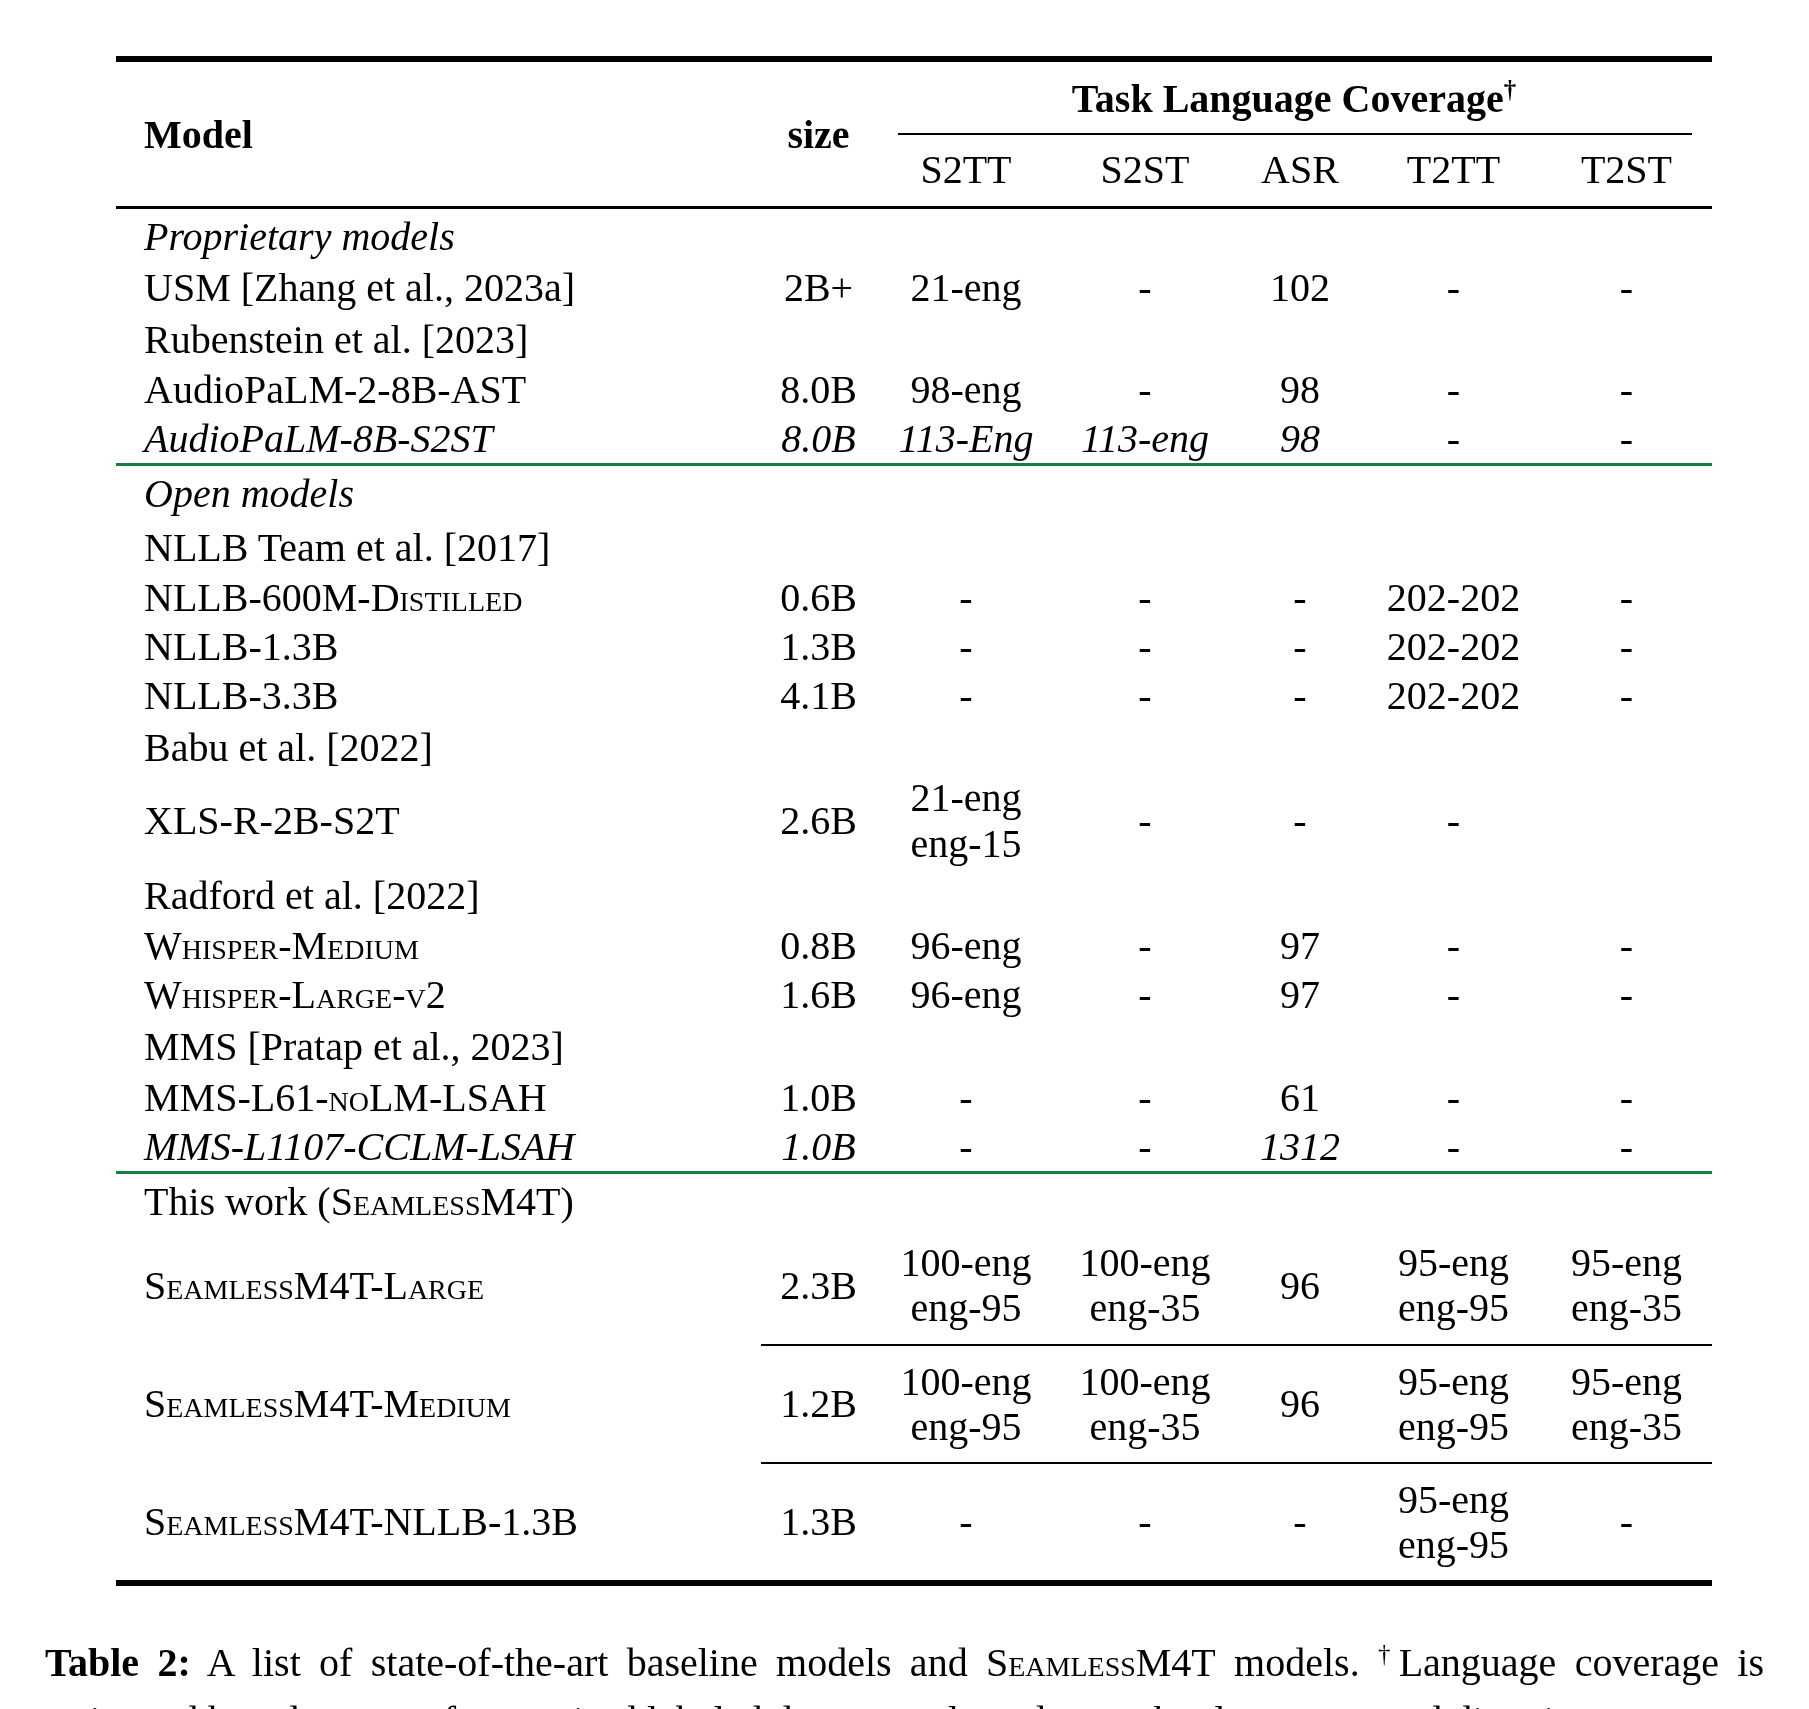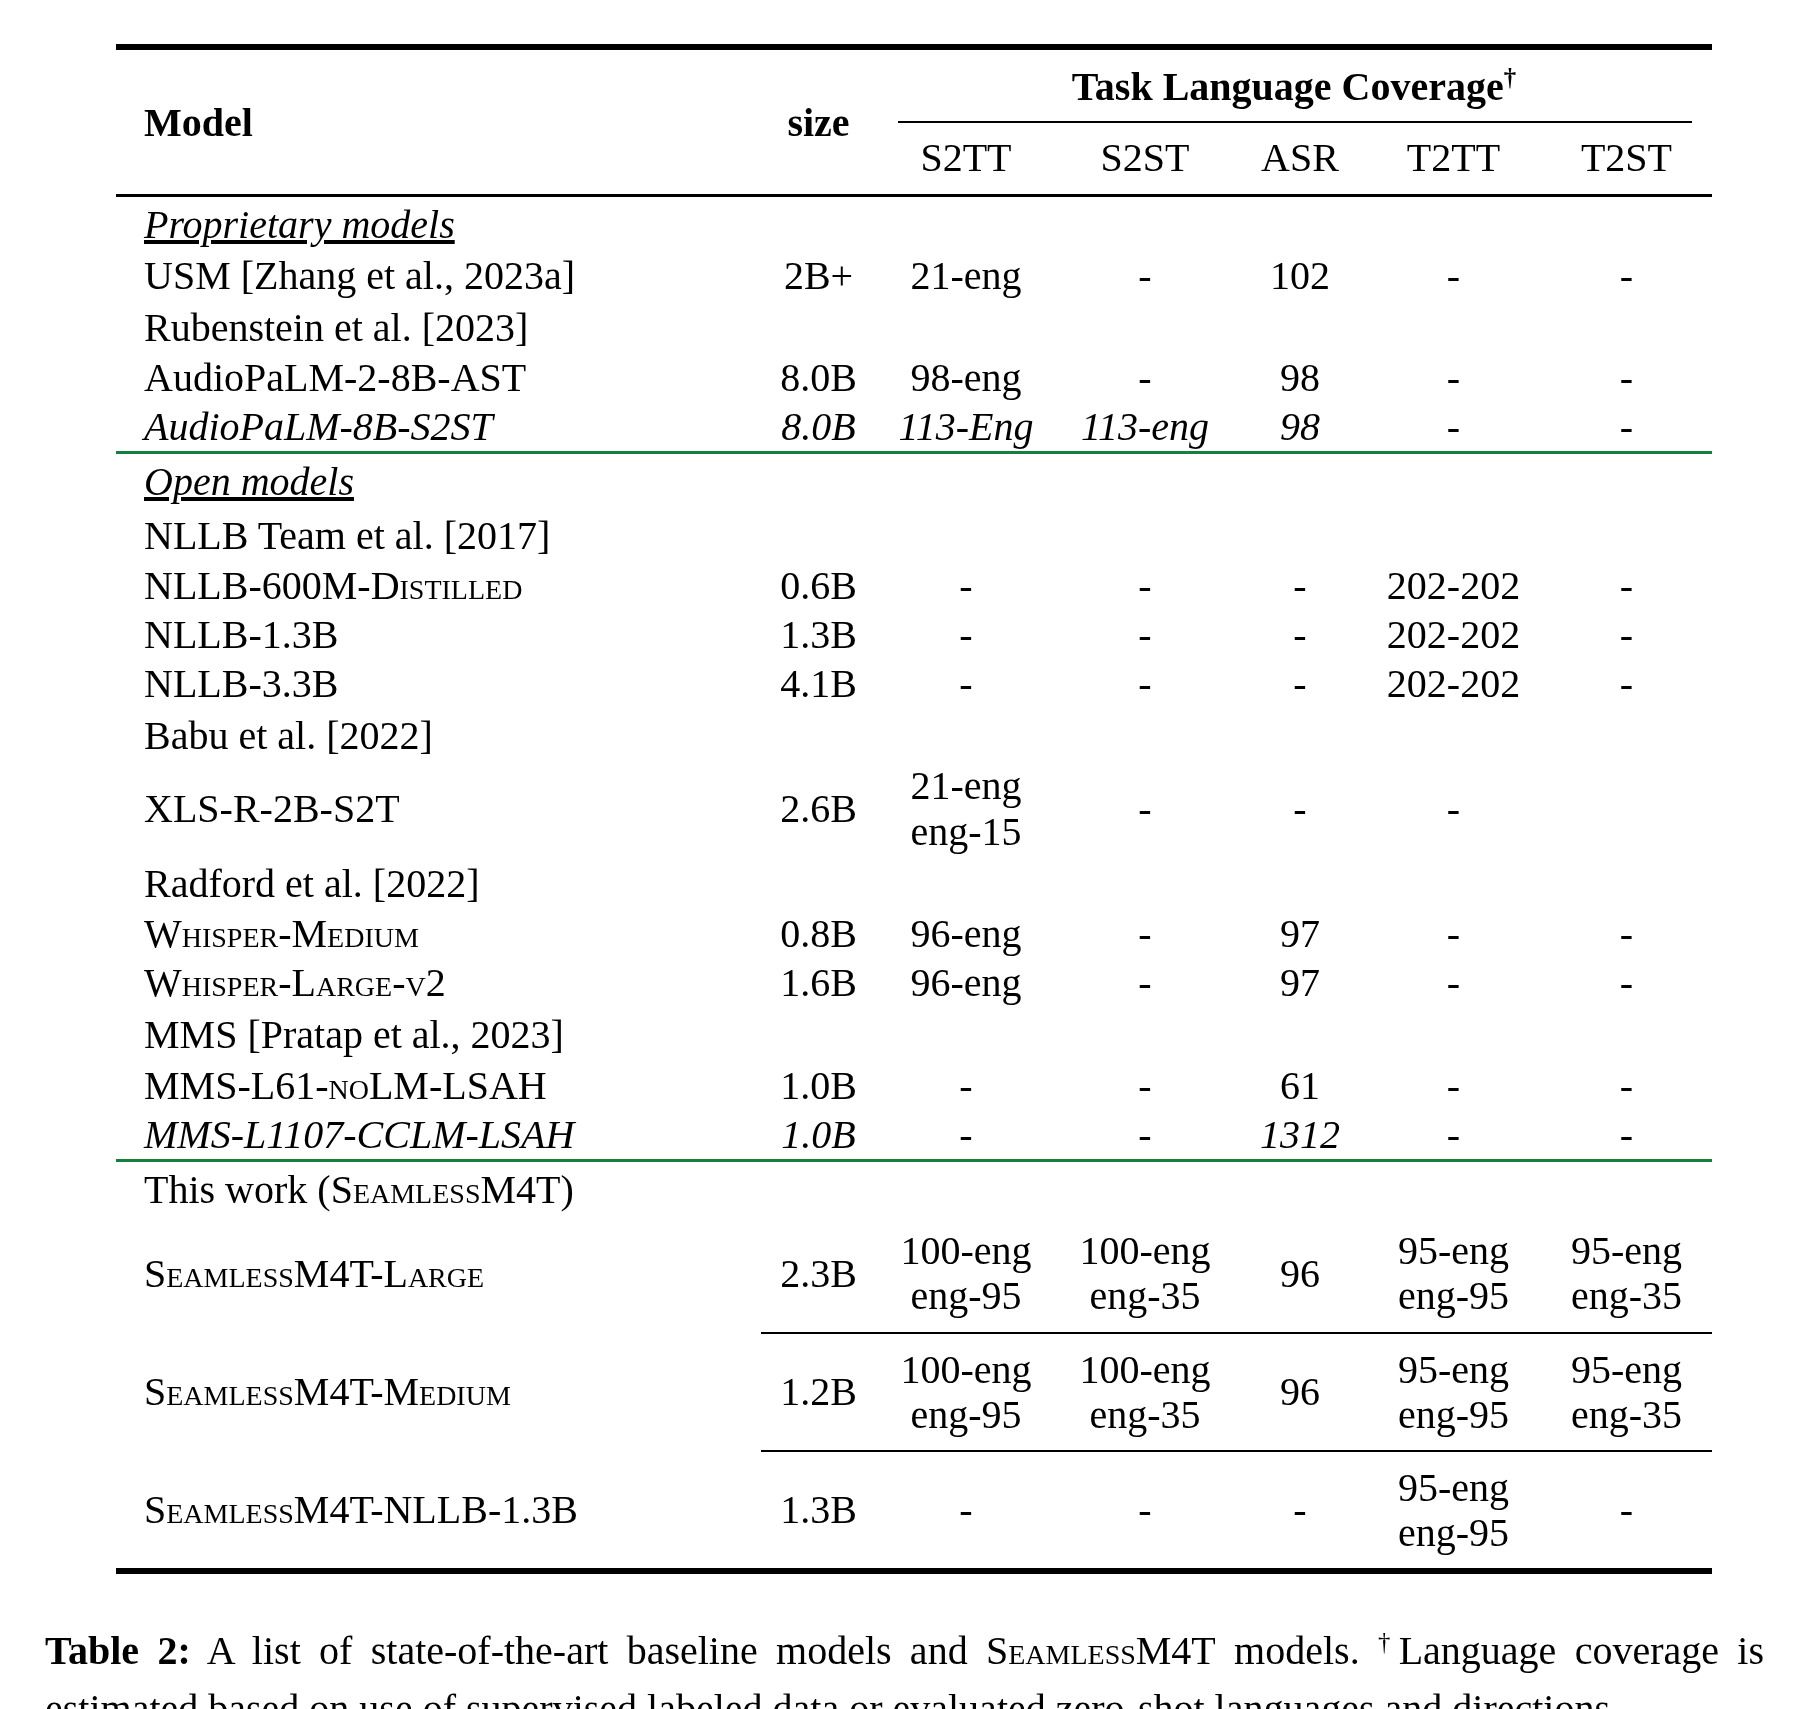--- a/index.html
+++ b/index.html
@@ -3,34 +3,34 @@
 <meta charset="utf-8">
 <style>
   html,body { margin:0; padding:0; background:#e8e8e8; }
   .page {
     position:relative; width:1809px; height:1709px; background:#ffffff;
     color:#000; font-family:"Liberation Serif","DejaVu Serif",serif;
     overflow:hidden;
   }
   table.tbl {
     border-collapse:collapse; table-layout:fixed; width:1596px;
-    margin:44px 0 0 116px;
+    margin:56px 0 0 116px;
     border-top:6px solid #000; border-bottom:6px solid #000;
     font-size:40px;
   }
   .tbl th, .tbl td {
     font-weight:normal; padding:2px 0; line-height:1.13;
     vertical-align:middle; overflow:hidden;
   }
   th.hdr { font-weight:bold; }
   th.model, td.model { text-align:left; padding-left:28px; }
   .c { text-align:center; white-space:pre-line; }
   .indent { padding-left:92px; }
   .sc { font-variant:small-caps; }
-  .it { font-style:italic;text-decoration:underline; }
+  .it { font-style:italic; }
   thead th { border-bottom:3px solid #000; }
   th.coverage { border-bottom:none; position:relative; padding-top:14px; padding-bottom:14px;font-family:Liberation Serif, serif; }
   th.coverage::after {
     content:""; position:absolute; left:22px; right:20px; bottom:0;
     height:2px; background:#000;
   }
   thead tr.subhead th { padding-top:12px; padding-bottom:14px; }
   tr.rule-below td { border-bottom:3px solid #15803d;font-style:italic; }
   tr.rule-above td:not(:first-child) { border-top:2px solid #000; }
   tr.tall td { padding-top:13px; padding-bottom:13px; }

